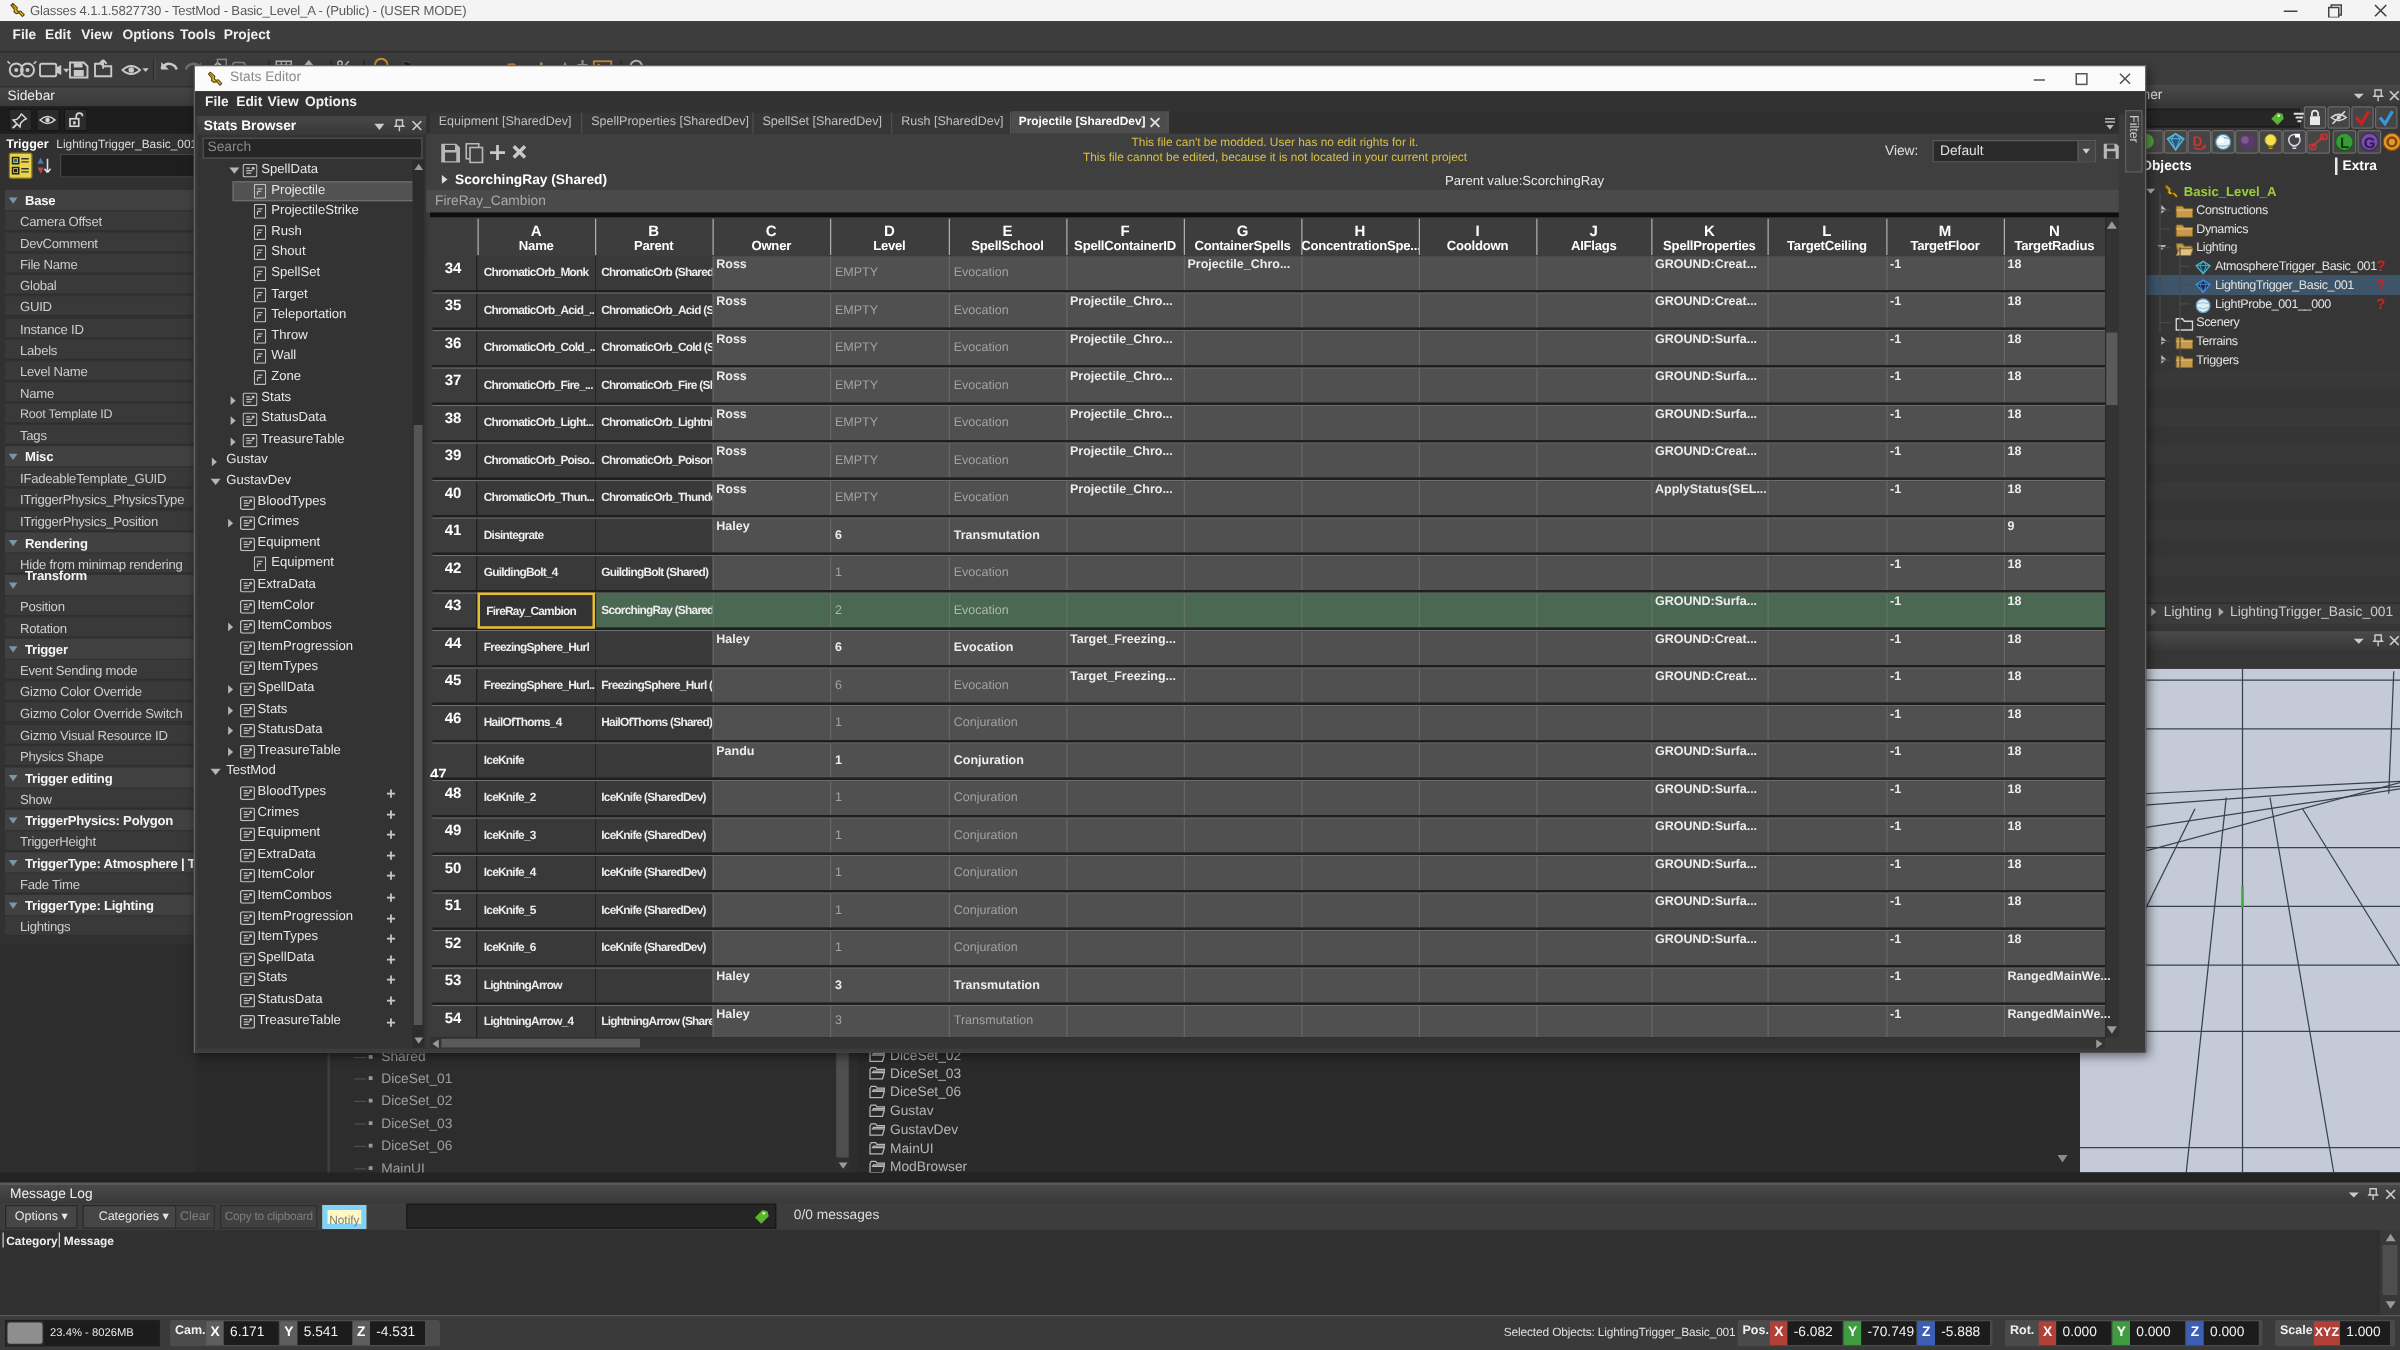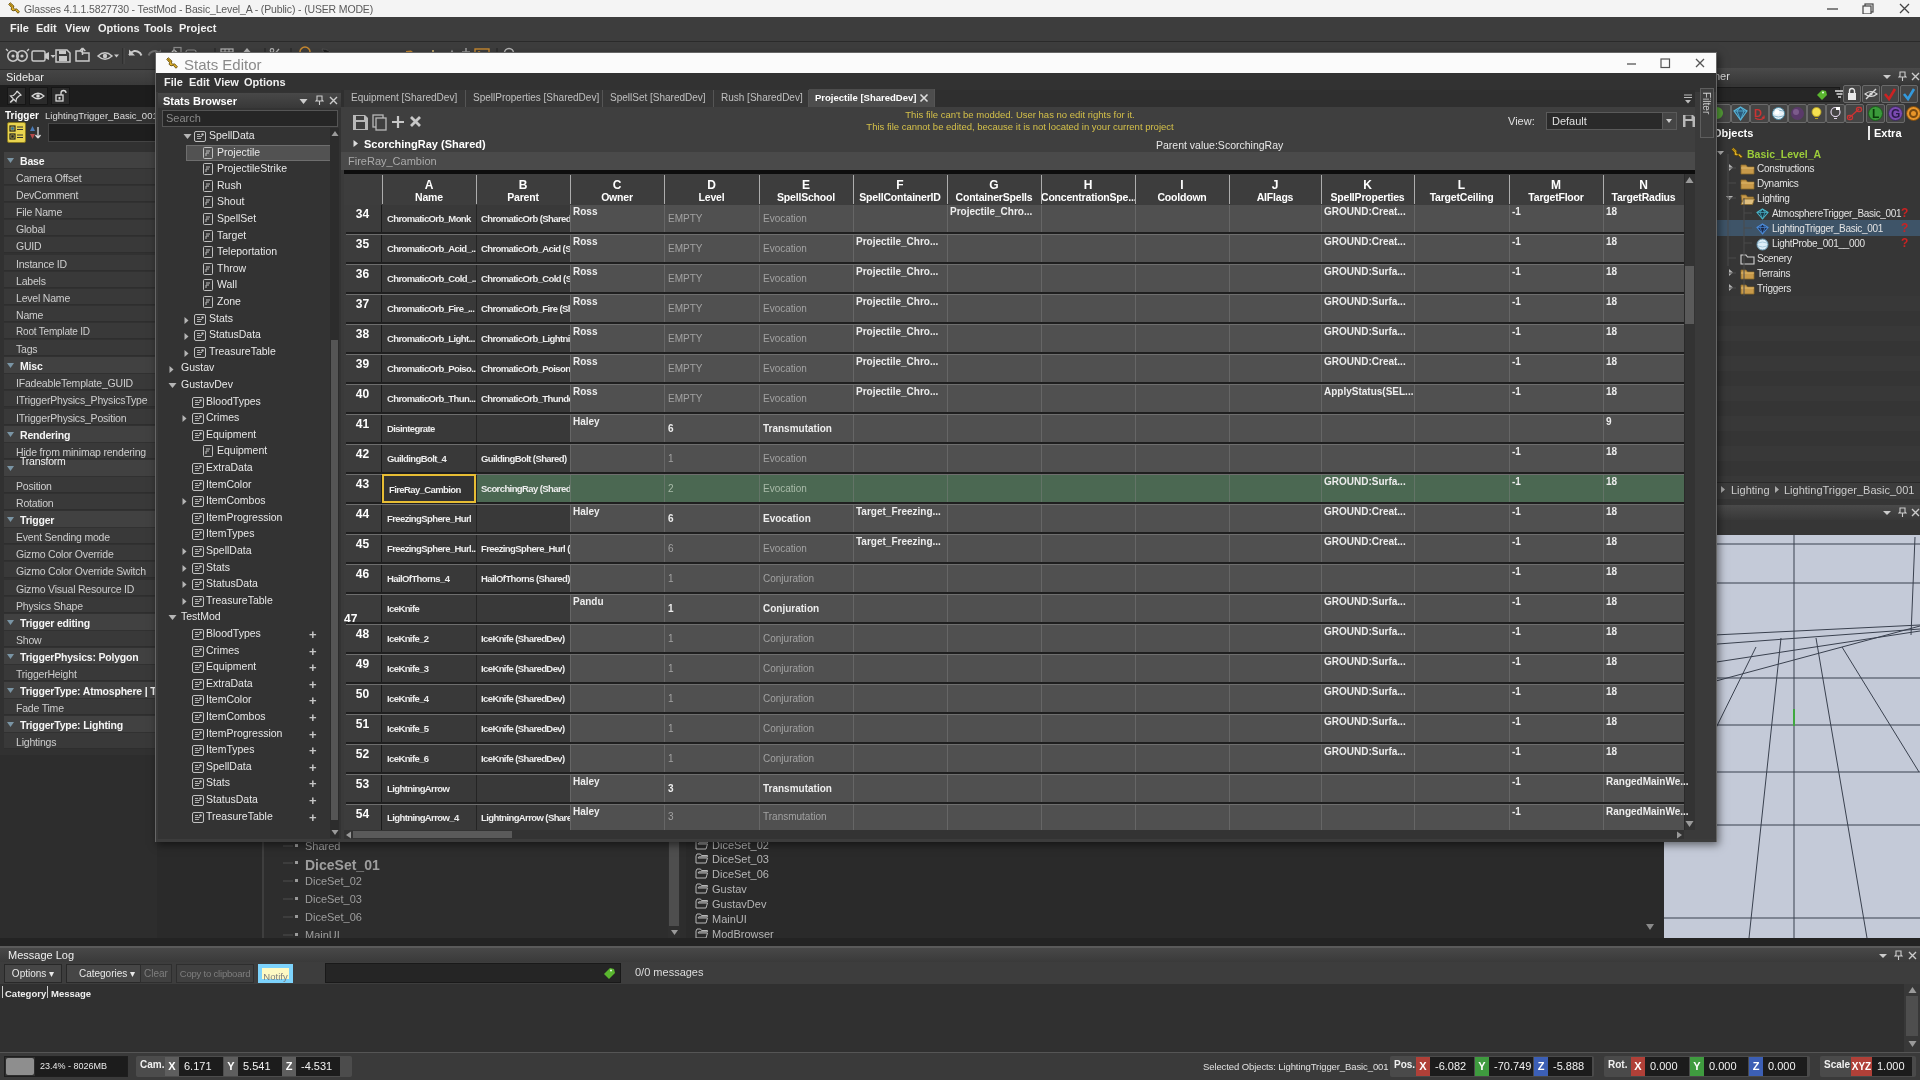--- a/index.html
+++ b/index.html
@@ -174,21 +174,21 @@
   </div>
 <div class="a " style="left:20px;top:429px;color:#f5f5f5;font-weight:bold;font-size:10.5px;letter-spacing:-0.2px;white-space:nowrap;">Rendering</div>
 <div class="a " style="left:4px;top:443px;width:151px;height:16px;background:#393939;border-bottom:1px solid #2e2e2e;"></div>
 <div class="a " style="left:16px;top:446px;color:#cecece;font-size:10.5px;letter-spacing:-0.2px;white-space:nowrap;">Hide from minimap rendering</div>
 <div class="a " style="left:4px;top:460px;width:151px;height:16px;background:#414141;"></div>
 <div class="a " style="left:7px;top:464px;">
     <svg width="8" height="8" viewBox="0 0 8 8">
       <path d="M0 2 L7 2 L3.5 7 Z" fill="#7a95a5"></path>
     </svg>
   </div>
-<div class="a " style="left:20px;top:455px;color:#f5f5f5;font-weight:normal;font-size:10.5px;letter-spacing:-0.2px;white-space:nowrap;text-align:center;">Transform</div>
+<div class="a " style="left:20px;top:455px;color:#f5f5f5;font-weight:bold;font-size:10.5px;letter-spacing:-0.2px;white-space:nowrap;text-align:center;">Transform</div>
 <div class="a " style="left:4px;top:477px;width:151px;height:16px;background:#393939;border-bottom:1px solid #2e2e2e;"></div>
 <div class="a " style="left:16px;top:480px;color:#cecece;font-size:10.5px;letter-spacing:-0.2px;white-space:nowrap;">Position</div>
 <div class="a " style="left:4px;top:494px;width:151px;height:16px;background:#393939;border-bottom:1px solid #2e2e2e;"></div>
 <div class="a " style="left:16px;top:497px;color:#cecece;font-size:10.5px;letter-spacing:-0.2px;white-space:nowrap;">Rotation</div>
 <div class="a " style="left:4px;top:511px;width:151px;height:16px;background:#414141;"></div>
 <div class="a " style="left:7px;top:515px;">
     <svg width="8" height="8" viewBox="0 0 8 8">
       <path d="M0 2 L7 2 L3.5 7 Z" fill="#7a95a5"></path>
     </svg>
   </div>
@@ -248,21 +248,21 @@
       <rect x="12" y="4" width="3" height="3" fill="#9a9a9a"></rect>
     </svg>
   </div>
 <div class="a " style="left:305px;top:840px;color:#9e9e9e;font-size:11px;">Shared</div>
 <div class="a " style="left:283px;top:857px;">
     <svg width="20" height="12" viewBox="0 0 20 12">
       <path d="M0 6 h10" stroke="#4e4e4e" stroke-width="1"></path>
       <rect x="12" y="4" width="3" height="3" fill="#9a9a9a"></rect>
     </svg>
   </div>
-<div class="a " style="left:305px;top:857px;color:#9e9e9e;font-size:14px;font-weight:bold;">DiceSet_01</div>
+<div class="a " style="left:305px;top:857px;color:#9e9e9e;font-size:11px;">DiceSet_01</div>
 <div class="a " style="left:283px;top:875px;">
     <svg width="20" height="12" viewBox="0 0 20 12">
       <path d="M0 6 h10" stroke="#4e4e4e" stroke-width="1"></path>
       <rect x="12" y="4" width="3" height="3" fill="#9a9a9a"></rect>
     </svg>
   </div>
 <div class="a " style="left:305px;top:875px;color:#9e9e9e;font-size:11px;">DiceSet_02</div>
 <div class="a " style="left:283px;top:893px;">
     <svg width="20" height="12" viewBox="0 0 20 12">
       <path d="M0 6 h10" stroke="#4e4e4e" stroke-width="1"></path>
@@ -702,21 +702,21 @@
 <div class="a " style="left:1851px;top:1057px;width:21px;height:19px;background:#b04038;color:#fff;font-weight:bold;text-align:center;line-height:19px;font-size:10px;">XYZ</div>
 <div class="a " style="left:1872px;top:1057px;width:40px;height:19px;background:#1c1c1c;color:#f2f2f2;font-size:11px;line-height:19px;padding-left:5px;">1.000</div>
 <div class="a " style="left:155px;top:52px;width:1562px;height:790px;background:#3a3a3a;border:1px solid #666;box-shadow:2px 3px 8px rgba(0,0,0,0.5);z-index:5;"></div>
 <div class="a " style="left:156px;top:53px;width:1560px;height:20px;background:#fbfbfb;z-index:6;"></div>
 <div class="a " style="left:166px;top:57px;z-index:6;">
     <svg width="12" height="12" viewBox="0 0 13 13">
       <path d="M2.5 0.8 L0.8 2.5 L3.8 6 L3.4 8 L5.4 9.6 L7.9 9 L10.8 12.2 L12.4 10.6 L9.3 7.4 L7.3 7.9 L5.9 6.4 L6.4 4.4 Z" fill="#e0b12a" stroke="#5a4200" stroke-width="0.9"></path>
       <path d="M2.2 2.2 l2.6 3" stroke="#7a5a00" stroke-width="0.7"></path>
     </svg>
   </div>
-<div class="a " style="left:184px;top:56px;color:#8a8a8a;font-size:15px;z-index:6;">Stats Editor</div>
+<div class="a " style="left:184px;top:56px;color:#8a8a8a;font-size:11px;z-index:6;">Stats Editor</div>
 <div class="a " style="left:1625px;top:58px;z-index:6;">
     <svg width="85" height="11" viewBox="0 0 85 11">
       <path d="M2 6 h9" stroke="#555" stroke-width="1.3"></path>
       <rect x="36" y="1" width="8.5" height="8.5" fill="none" stroke="#555" stroke-width="1.2"></rect>
       <path d="M71 1 l8 8 M79 1 l-8 8" stroke="#555" stroke-width="1.3"></path>
     </svg>
   </div>
 <div class="a " style="left:156px;top:73px;width:1560px;height:19px;background:#323232;z-index:6;"></div>
 <div class="a " style="left:164px;top:76px;font-size:11px;color:#f0f0f0;font-weight:bold;z-index:6;">File</div>
 <div class="a " style="left:189px;top:76px;font-size:11px;color:#f0f0f0;font-weight:bold;z-index:6;">Edit</div>

